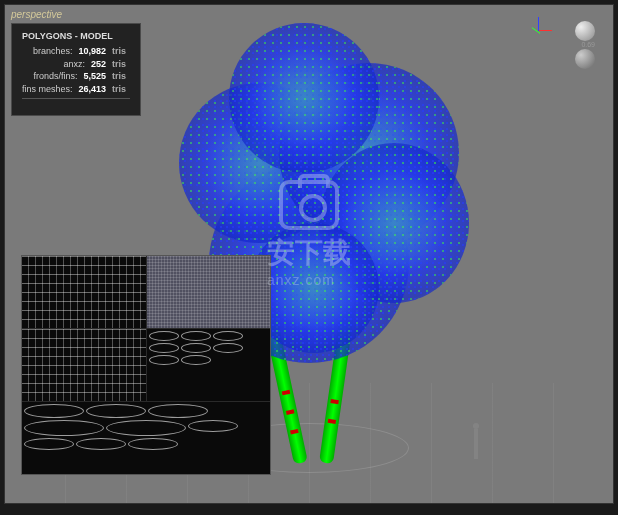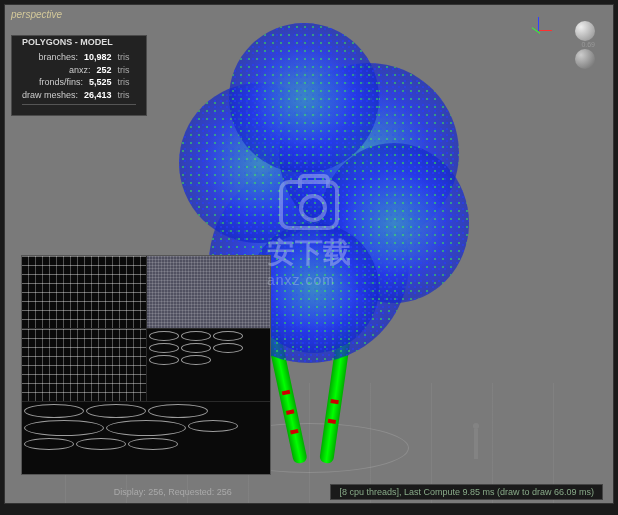--- a/index.html
+++ b/index.html
@@ -24,45 +24,45 @@
       position: absolute;
       top: 4px;
       left: 6px;
       font-size: 10px;
       color: #d4c99a;
       font-style: italic;
       z-index: 10;
     }
     .stats-panel {
       position: absolute;
-      top: 30px;
+      top: 18px;
       left: 6px;
       background: rgba(30,30,30,0.95);
       border: 1px solid #4a4a4a;
-      padding: 1px 10px;
+      padding: 7px 10px;
       font-size: 9px;
       color: #ccc;
       z-index: 10;
       min-width: 120px;
     }
     .stats-title {
       font-size: 9px;
       font-weight: bold;
       color: #ddd;
       margin-bottom: 4px;
     }
     .stats-row {
       display: flex;
       justify-content: space-between;
       line-height: 1.4;
       gap: 6px;
     }
     .stats-row .label { text-align: right; flex: 1; }
     .stats-row .value { font-weight: bold; color: #fff; }
-    .stats-row .unit { color: #aaa; width: 18px; }
+    .stats-row .unit { color: #aaa; width: 18px; font-weight: bold; }
     .stats-divider { border-top: 1px solid #555; margin: 3px 0; }
     .axis-gizmo {
       position: absolute;
       top: 10px;
       right: 60px;
       width: 30px;
       height: 30px;
       z-index: 10;
     }
     .axis-gizmo .x { position:absolute; top:15px; left:15px; width:14px; height:1px; background:#ff3030; }
@@ -294,21 +294,21 @@
       <span class="label">anxz:</span>
       <span class="value">252</span>
       <span class="unit">tris</span>
     </div>
     <div class="stats-row">
       <span class="label">fronds/fins:</span>
       <span class="value">5,525</span>
       <span class="unit">tris</span>
     </div>
     <div class="stats-row">
-      <span class="label">draw meshes:</span>
+      <span class="label">fins meshes:</span>
       <span class="value">26,413</span>
       <span class="unit">tris</span>
     </div>
     <div class="stats-divider"></div>
     <div style="height:6px"></div>
   </div>
 
   <div class="axis-gizmo">
     <div class="x"></div>
       <div class="y"></div>
@@ -386,17 +386,13 @@
       </div>
     </div>
   </div>
 
   <div class="watermark">
     <div class="watermark-icon"></div>
     <div class="watermark-text">安下载</div>
     <div class="watermark-sub">anxz.com</div>
   </div>
 
-  <div class="status-bar">
-    <div class="status-left">Display: 256, Requested: 256</div>
-    <div class="status-right">[8 cpu threads], Last Compute 9.85 ms (draw to draw 66.09 ms)</div>
-  </div>
 </div>
 
 </body></html>

